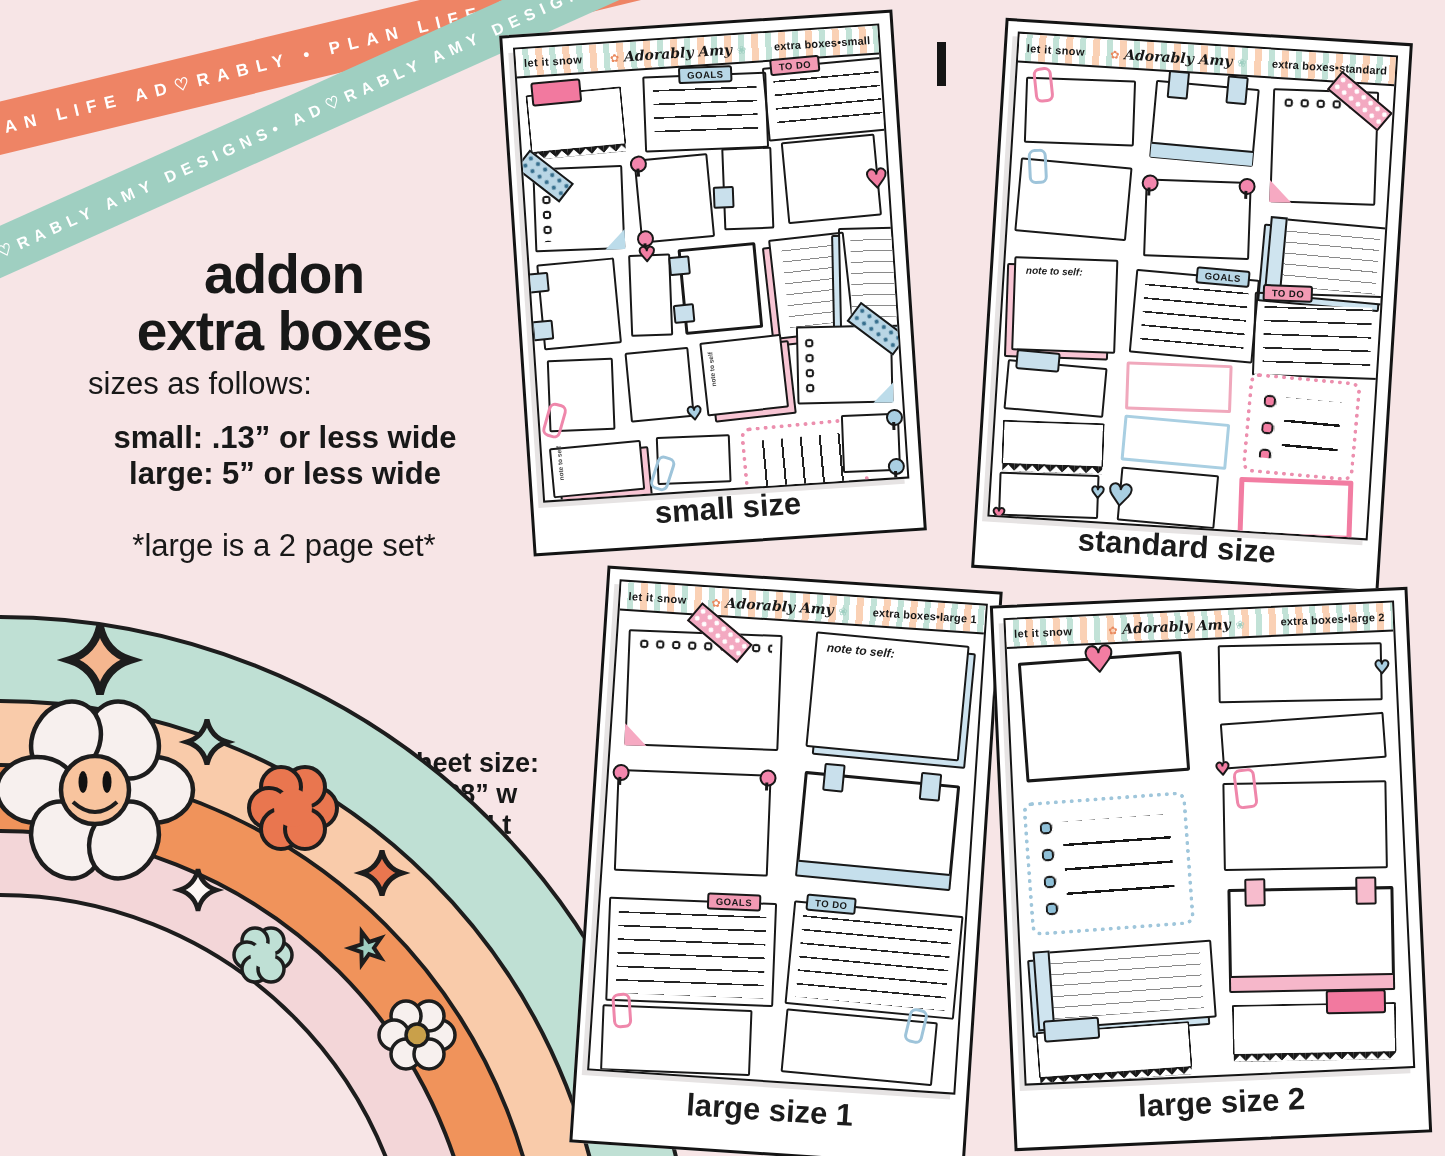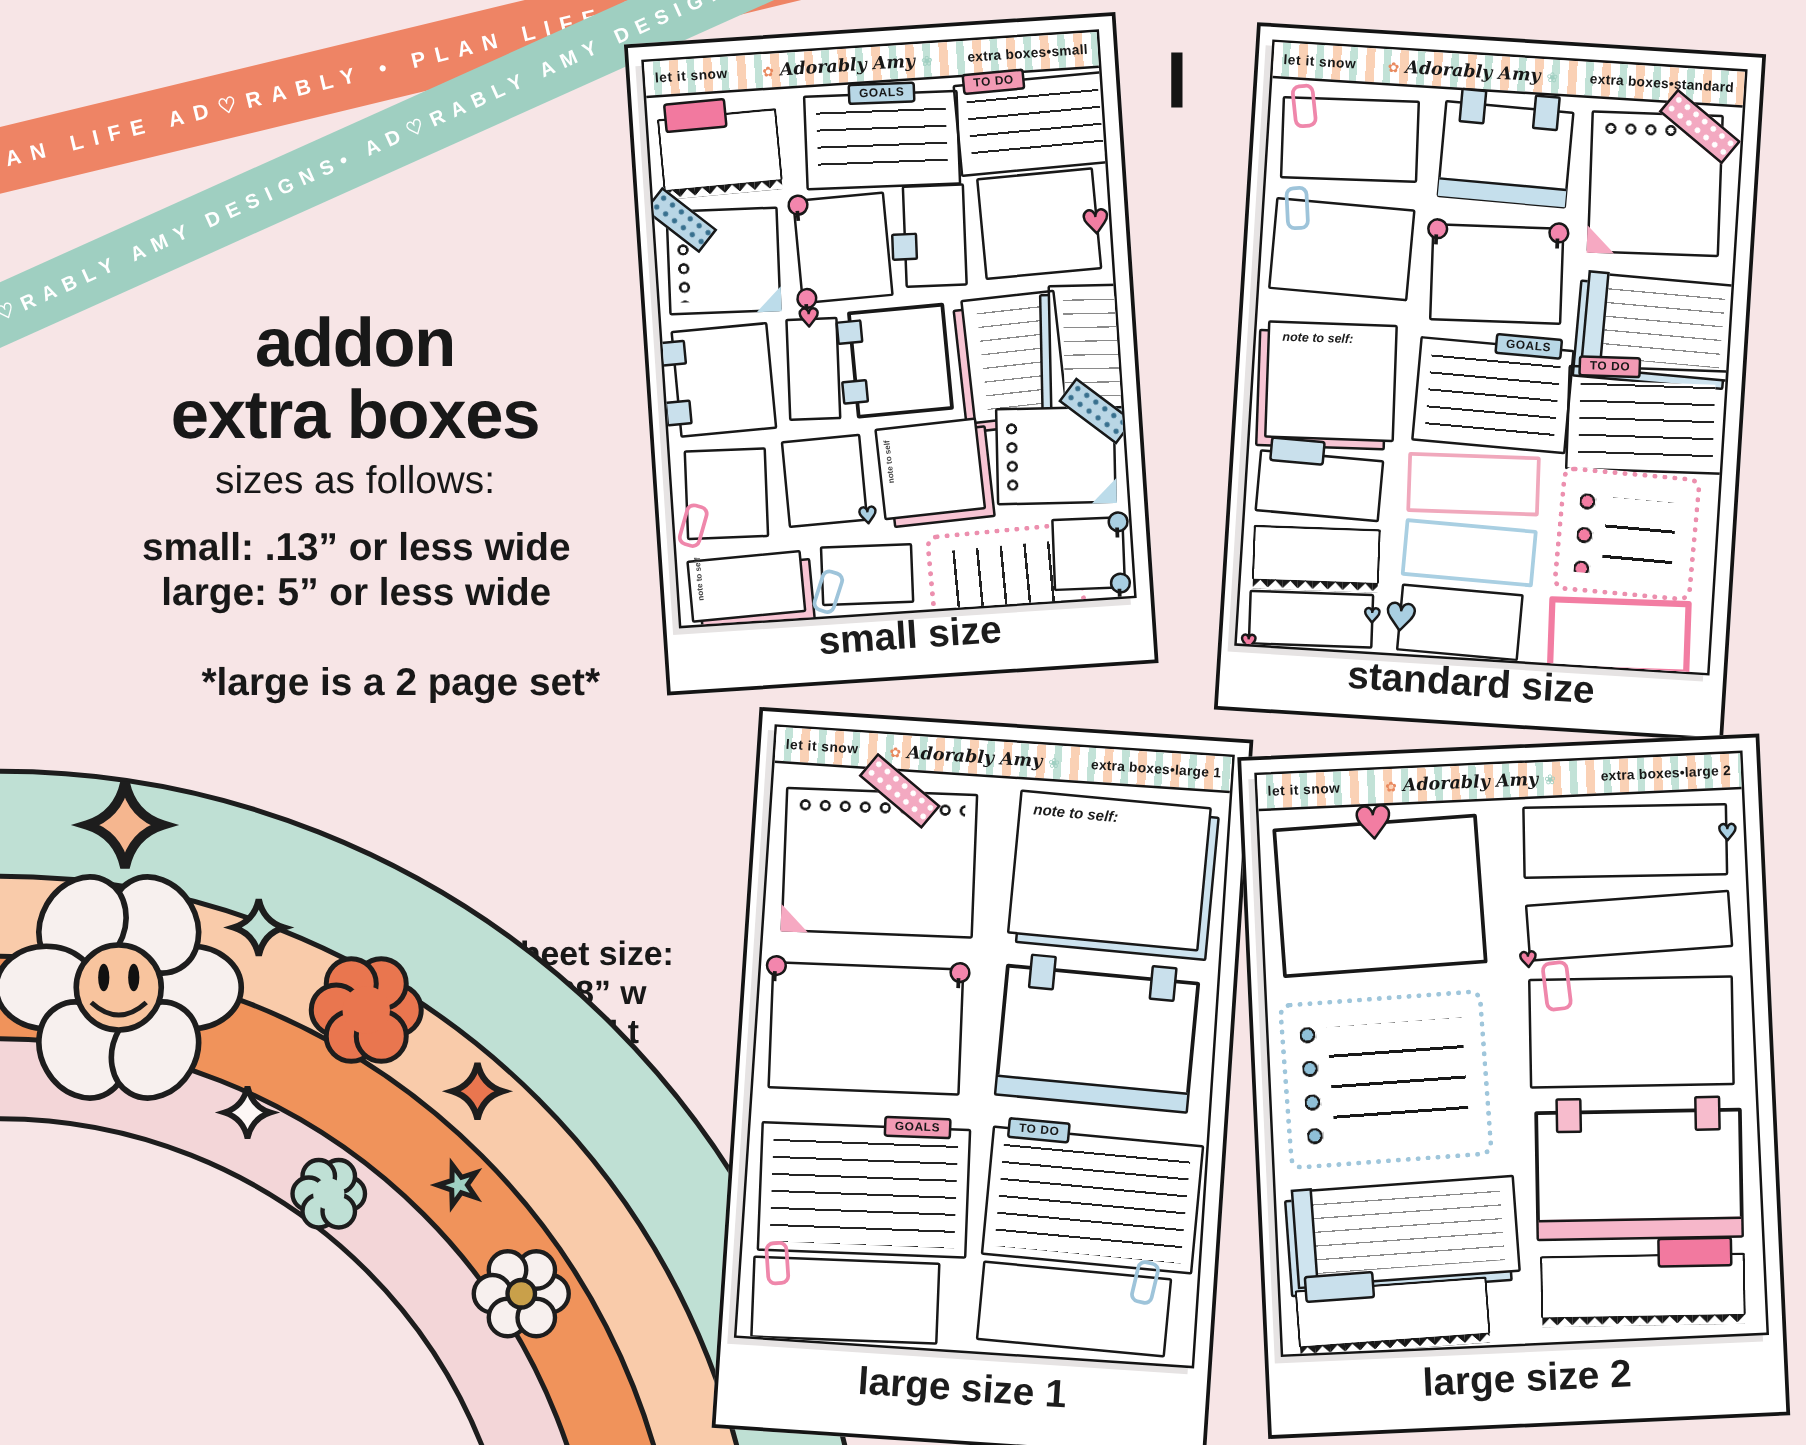--- a/index.html
+++ b/index.html
@@ -10,25 +10,25 @@
   .ribbon{position:absolute;display:flex;align-items:center;white-space:nowrap;overflow:hidden;
           color:#fff;font-weight:bold;z-index:1;}
   .ribbon.orange{left:-40px;top:112px;width:1060px;height:52px;background:#ee8465;
           transform:rotate(-13.6deg);transform-origin:0 50%;font-size:17px;letter-spacing:8px;padding-left:8px;}
   .ribbon.teal{left:-40px;top:246px;width:1060px;height:48px;background:#9fcfc1;
           transform:rotate(-24.2deg);transform-origin:0 50%;font-size:16px;letter-spacing:6.5px;padding-left:6px;}
 
   
   .info-title{position:absolute;left:88px;top:246px;width:392px;text-align:center;
           font-size:55px;line-height:57px;font-weight:bold;letter-spacing:-1px;}
-  .info-sub{position:absolute;left:88px;top:366px;width:392px;text-align:center;font-size:31px;}
+  .info-sub{position:absolute;left:88px;top:366px;width:392px;font-size:31px;}
   .info-sizes{position:absolute;left:40px;top:420px;width:490px;text-align:center;
           font-size:31px;line-height:36px;font-weight:bold;}
-  .info-note{position:absolute;left:88px;top:528px;width:392px;text-align:right;
-          font-size:31px;font-weight:bold;}
+  .info-note{position:absolute;left:88px;top:528px;width:392px;text-align:center;
+          font-size:31px;font-weight:normal;}
   .sheetsize{position:absolute;left:355px;top:748px;width:230px;text-align:center;
           font-size:27px;line-height:31px;font-weight:bold;}
   .cursor-bar{position:absolute;left:937px;top:42px;width:9px;height:44px;background:#141414;}
 
   
   .card{position:absolute;background:#fff;border:3px solid #141414;z-index:3;}
   .card.front{z-index:4;}
   .psheet{position:absolute;left:10px;top:10px;background:#fff;border:2.5px solid #141414;
           box-shadow:-5px 5px 0 #e6e3e3;overflow:hidden;}
   .shead{height:27px;border-bottom:2.5px solid #141414;display:flex;align-items:center;

